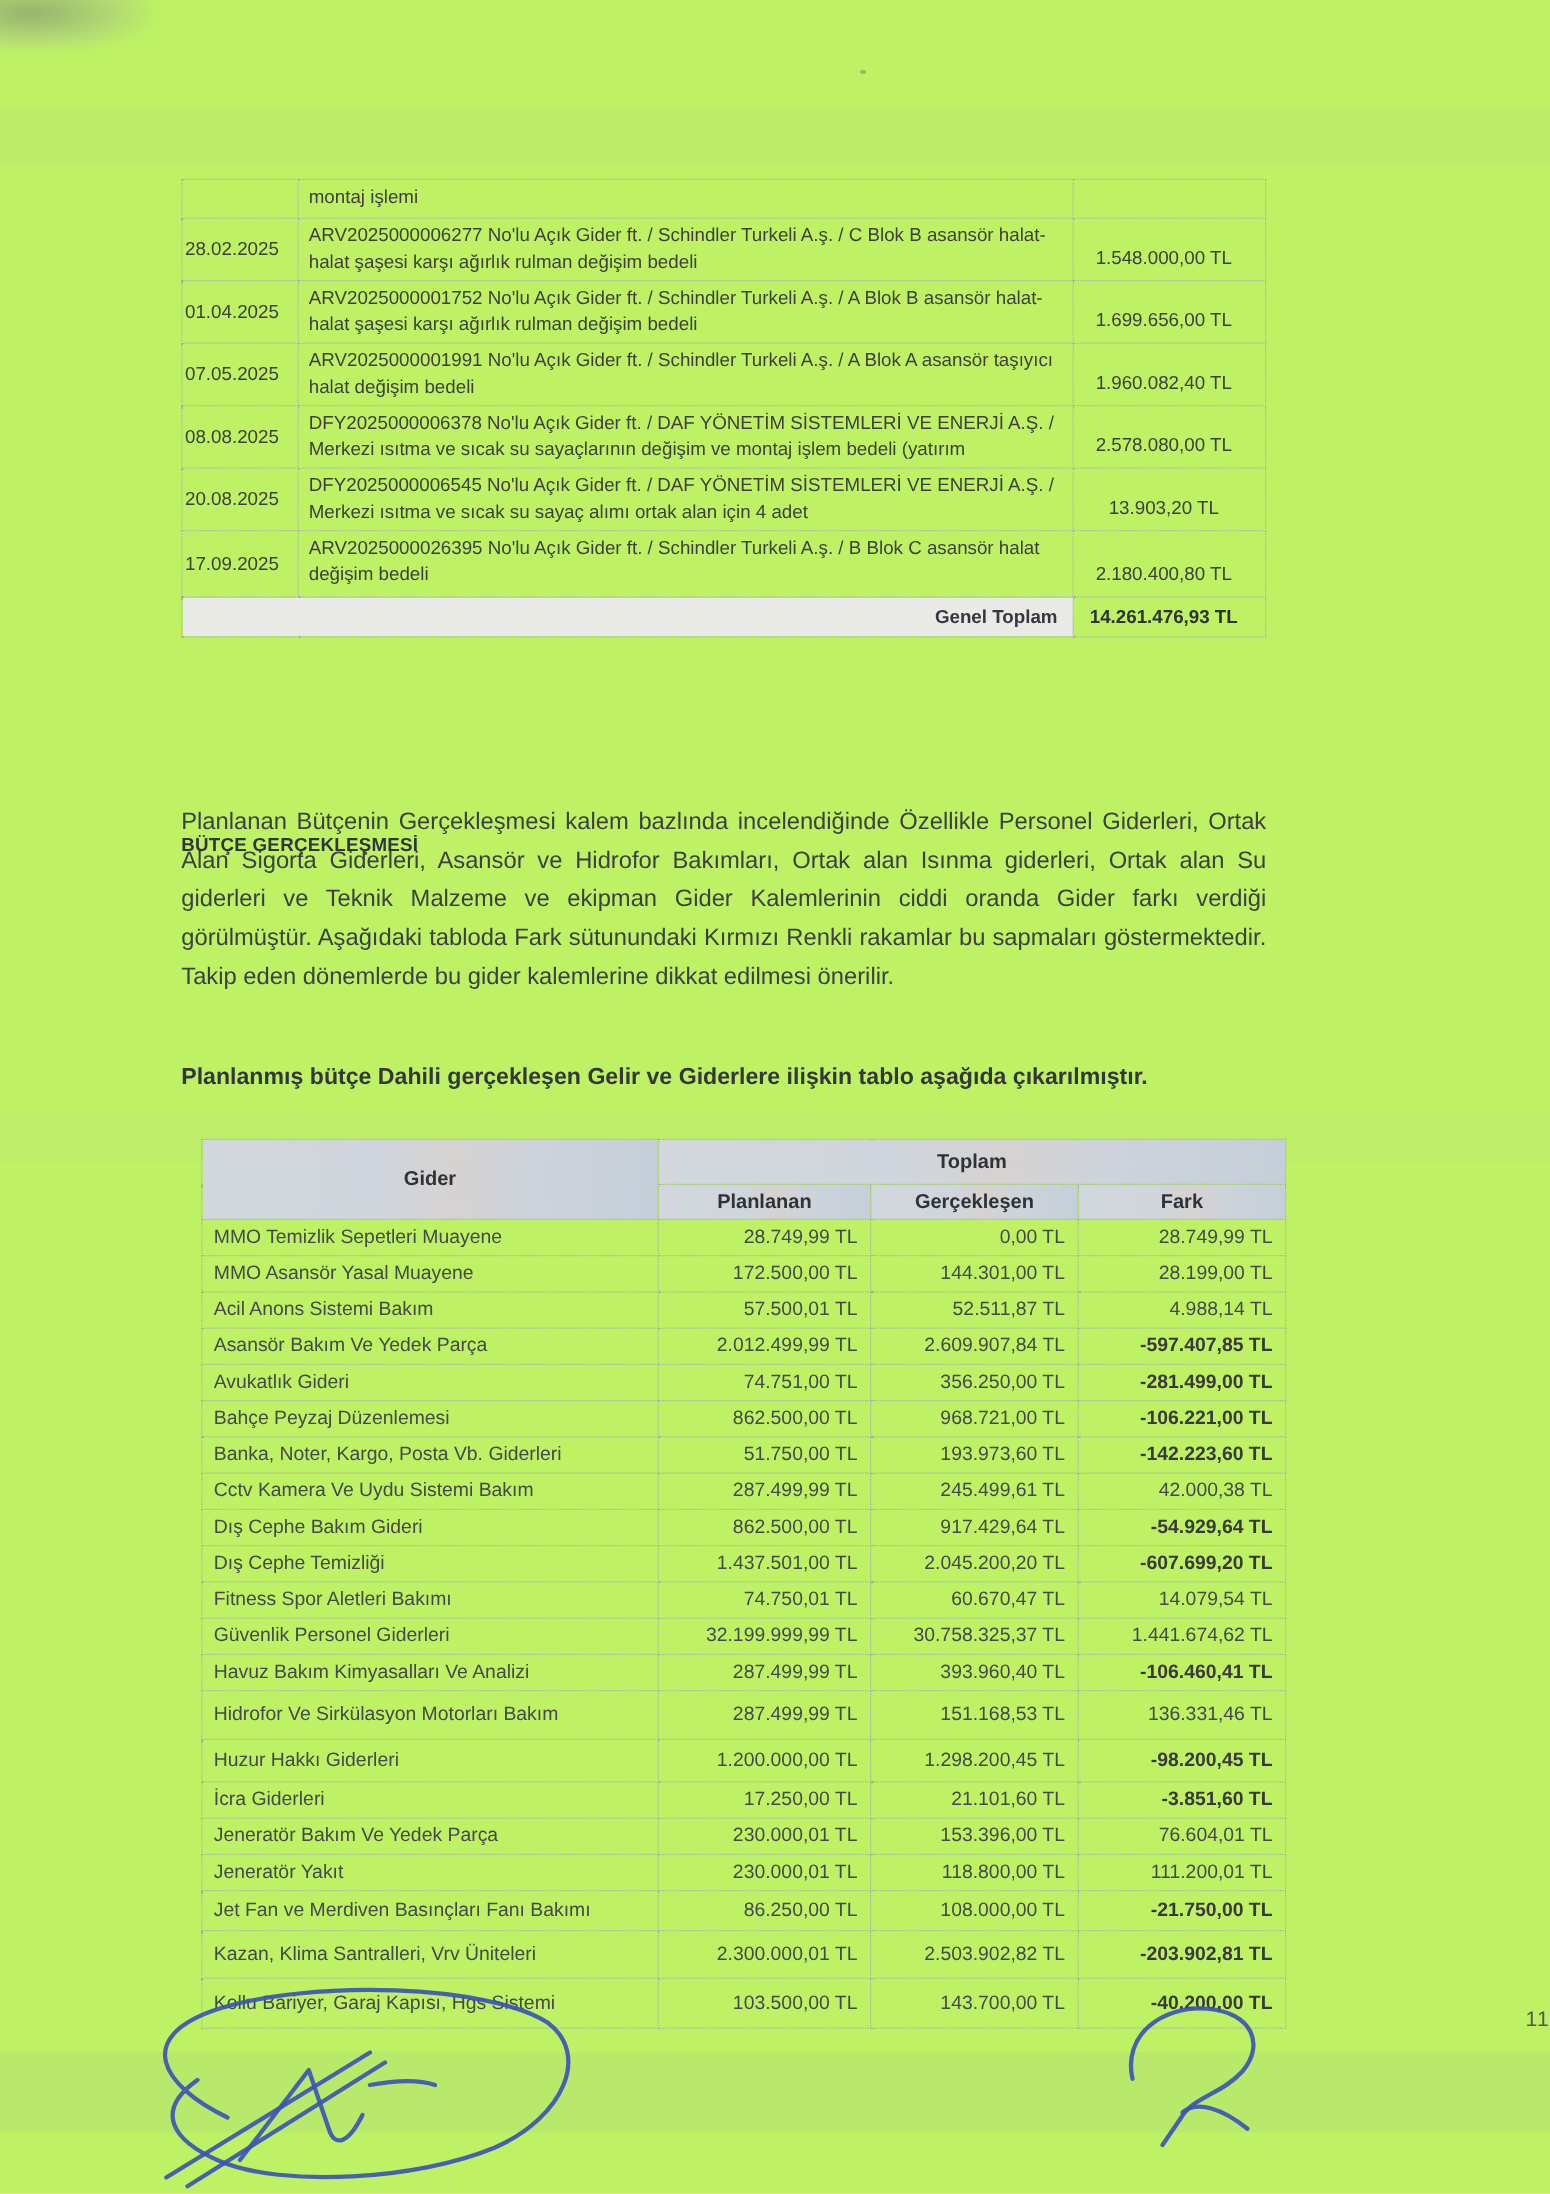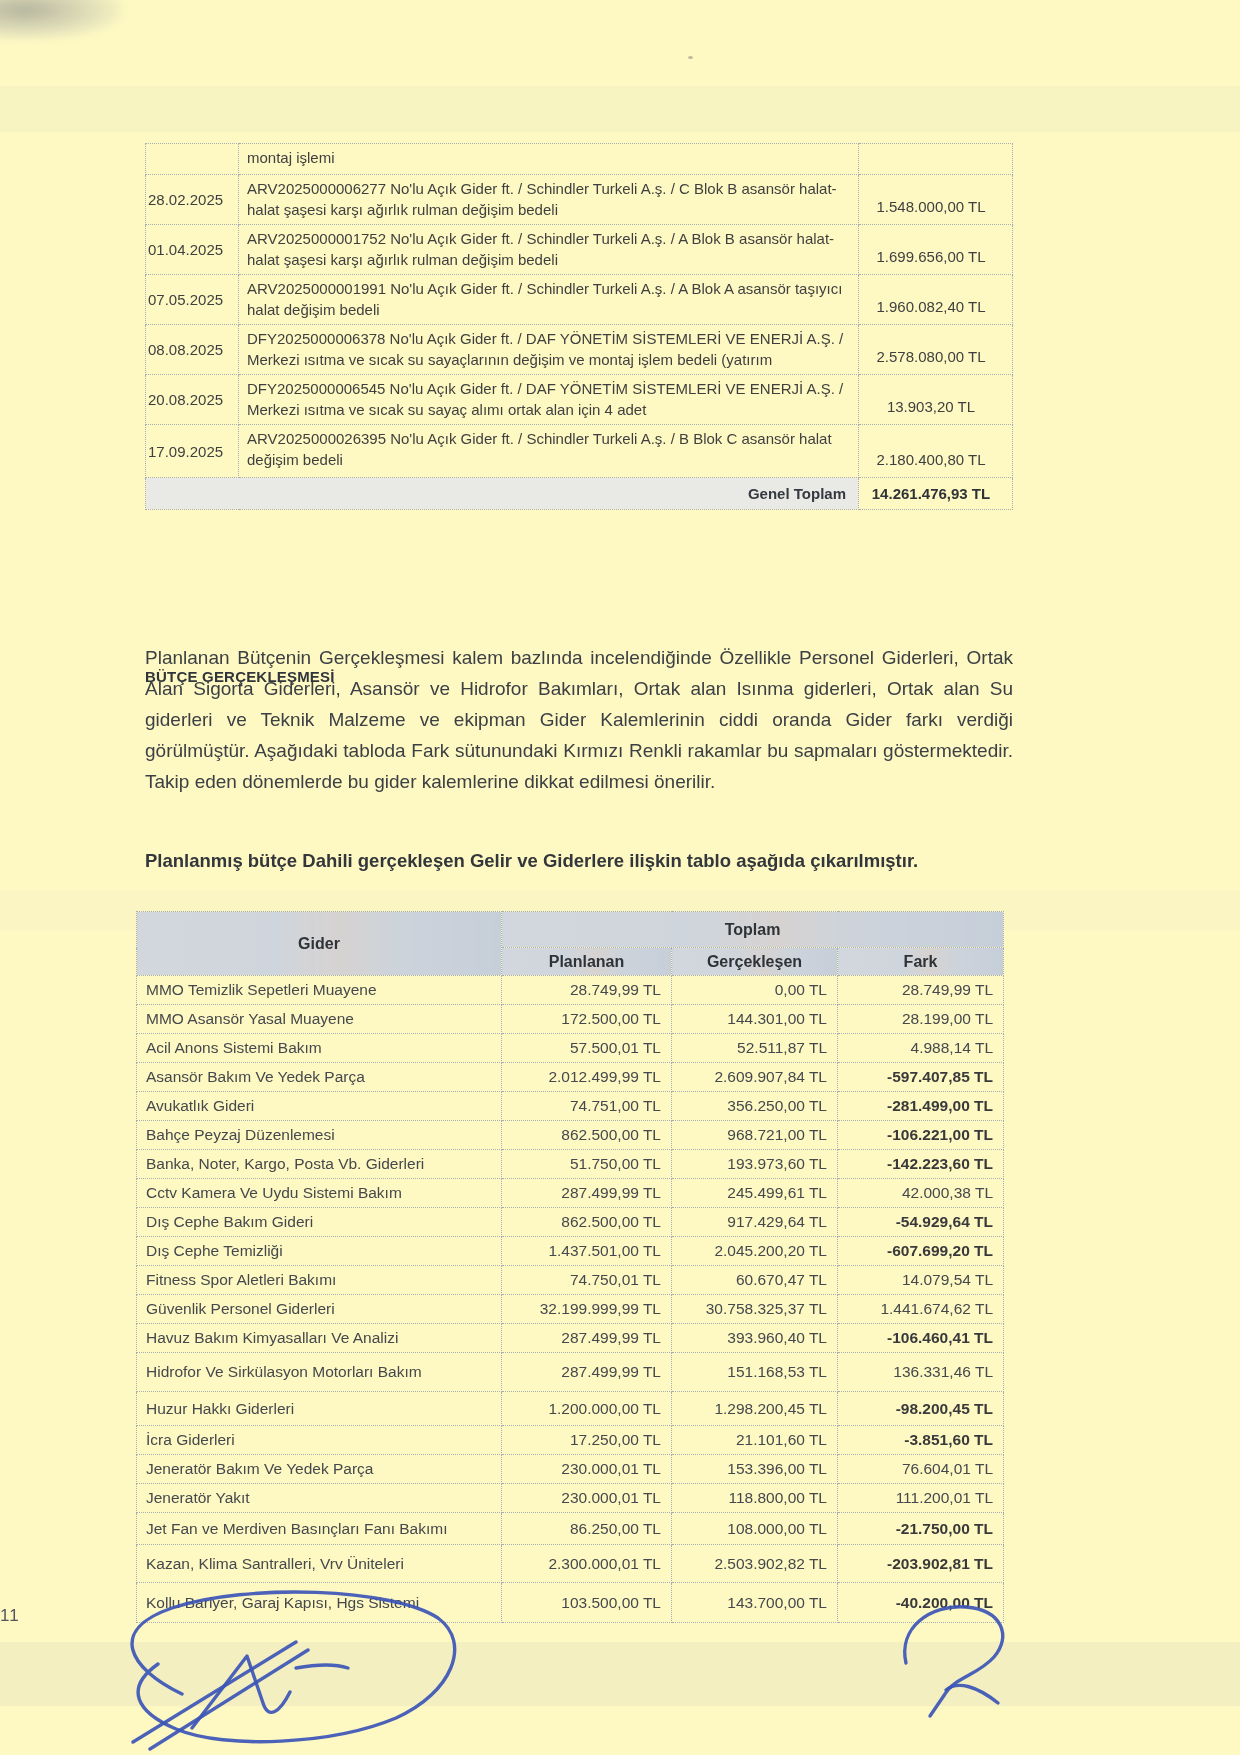--- a/index.html
+++ b/index.html
@@ -1,18 +1,18 @@
 <!DOCTYPE html>
 <html><head>
 <meta charset="utf-8">
 <style>
   html,body{margin:0;padding:0;background:#e9e9e9;}
   .page{
     position:relative;width:1240px;height:1755px;margin:0 auto;
-    background:#fef9c3;overflow:hidden;
+    background:#bef264;overflow:hidden;
     font-family:"Liberation Sans","DejaVu Sans",sans-serif;
     color:#3d3d3d;
   }
   
   .smudge-tl{position:absolute;top:-6px;left:-8px;width:130px;height:46px;
     background:radial-gradient(ellipse at 25% 35%, rgba(110,115,125,.5), rgba(150,155,165,.22) 55%, transparent 78%);
     filter:blur(3px);}
   .speck{position:absolute;top:56px;left:688px;width:5px;height:3px;background:rgba(90,95,100,.4);border-radius:50%;filter:blur(.5px);}
   .band1{position:absolute;left:0;top:86px;width:100%;height:46px;background:rgba(160,165,172,.06);}
   .band2{position:absolute;left:0;top:1642px;width:100%;height:64px;background:rgba(150,156,165,.10);}
@@ -36,39 +36,39 @@
      padding:0 12px 0 0;vertical-align:middle;border:1px dotted #a9aeb6;}
   .t1 tfoot .amt{font-weight:bold;color:#2f3338;vertical-align:middle;padding:0 9px 0 0;}
 
   
   .h1{position:absolute;left:145px;top:648px;width:870px;font-size:15px;font-weight:bold;color:#30353b;letter-spacing:.2px;margin-top:20px;}
   .para{position:absolute;left:145px;top:642px;width:868px;font-size:19px;line-height:31px;
     text-align:justify;color:#3c4045;}
   .lead{position:absolute;left:145px;top:850px;width:900px;font-size:18.5px;font-weight:bold;color:#33373c;}
 
   
-  .t2{position:absolute;left:136px;top:911px;width:867px;font-size:15.5px;color:#45484c;}
+  .t2{position:absolute;left:161px;top:911px;width:867px;font-size:15.5px;color:#45484c;}
   .t2 th,.t2 td{border:1px dotted #a6adb5;}
   .t2 thead th{
     background:linear-gradient(90deg,#d2d7dd 0%,#cfd5dc 38%,#d6d2d1 55%,#ccd3db 72%,#c6ced9 100%);
     font-weight:bold;color:#2e3338;vertical-align:middle;text-align:center;font-size:16px;}
   .t2 thead tr:nth-child(1){height:36px;}
   .t2 thead tr:nth-child(2){height:28px;}
   .t2 td.name{text-align:left;padding:0 4px 0 9px;vertical-align:middle;}
   .t2 td.num{text-align:right;padding:0 10px 0 2px;vertical-align:middle;white-space:nowrap;}
   #t2-body tr{height:29px;}
   #t2-body tr:nth-child(14){height:39px;}
   #t2-body tr:nth-child(15){height:34px;}
   #t2-body tr:nth-child(19){height:32px;}
   #t2-body tr:nth-child(20){height:38px;}
   #t2-body tr:nth-child(21){height:40px;}
   #t2-body td.neg{font-weight:bold;color:#39393b;}
 
   
-  .pagenum{position:absolute;left:0;top:1606px;width:100%;text-align:left;
+  .pagenum{position:absolute;left:0;top:1606px;width:100%;text-align:right;
     font-size:17px;color:#53565a;letter-spacing:1px;}
   .sig{position:absolute;left:0;top:0;width:1240px;height:1755px;}
   .sig path{fill:none;stroke:#3c55b7;stroke-width:3.4;stroke-linecap:round;stroke-linejoin:round;opacity:.92;}
 </style>
 </head>
 <body>
 
 <div class="page">
 
   <div class="smudge-tl"></div>

